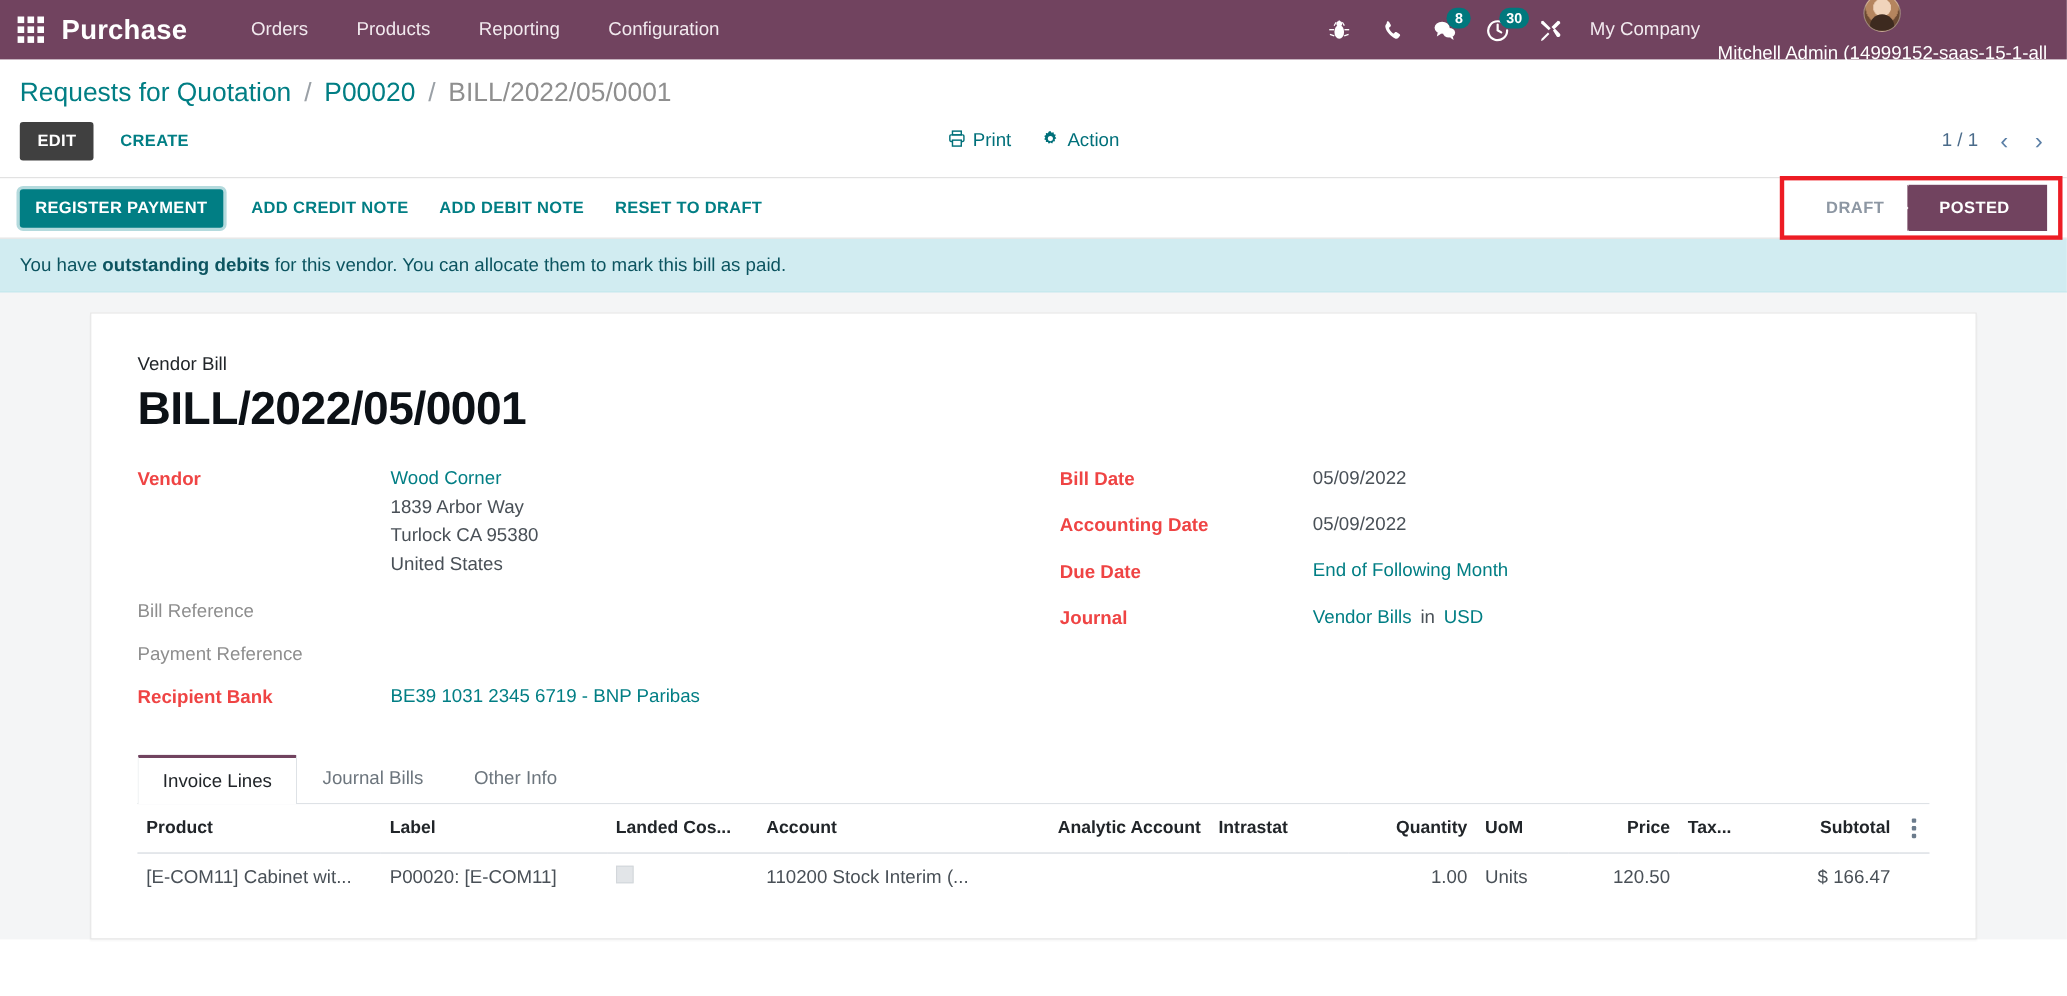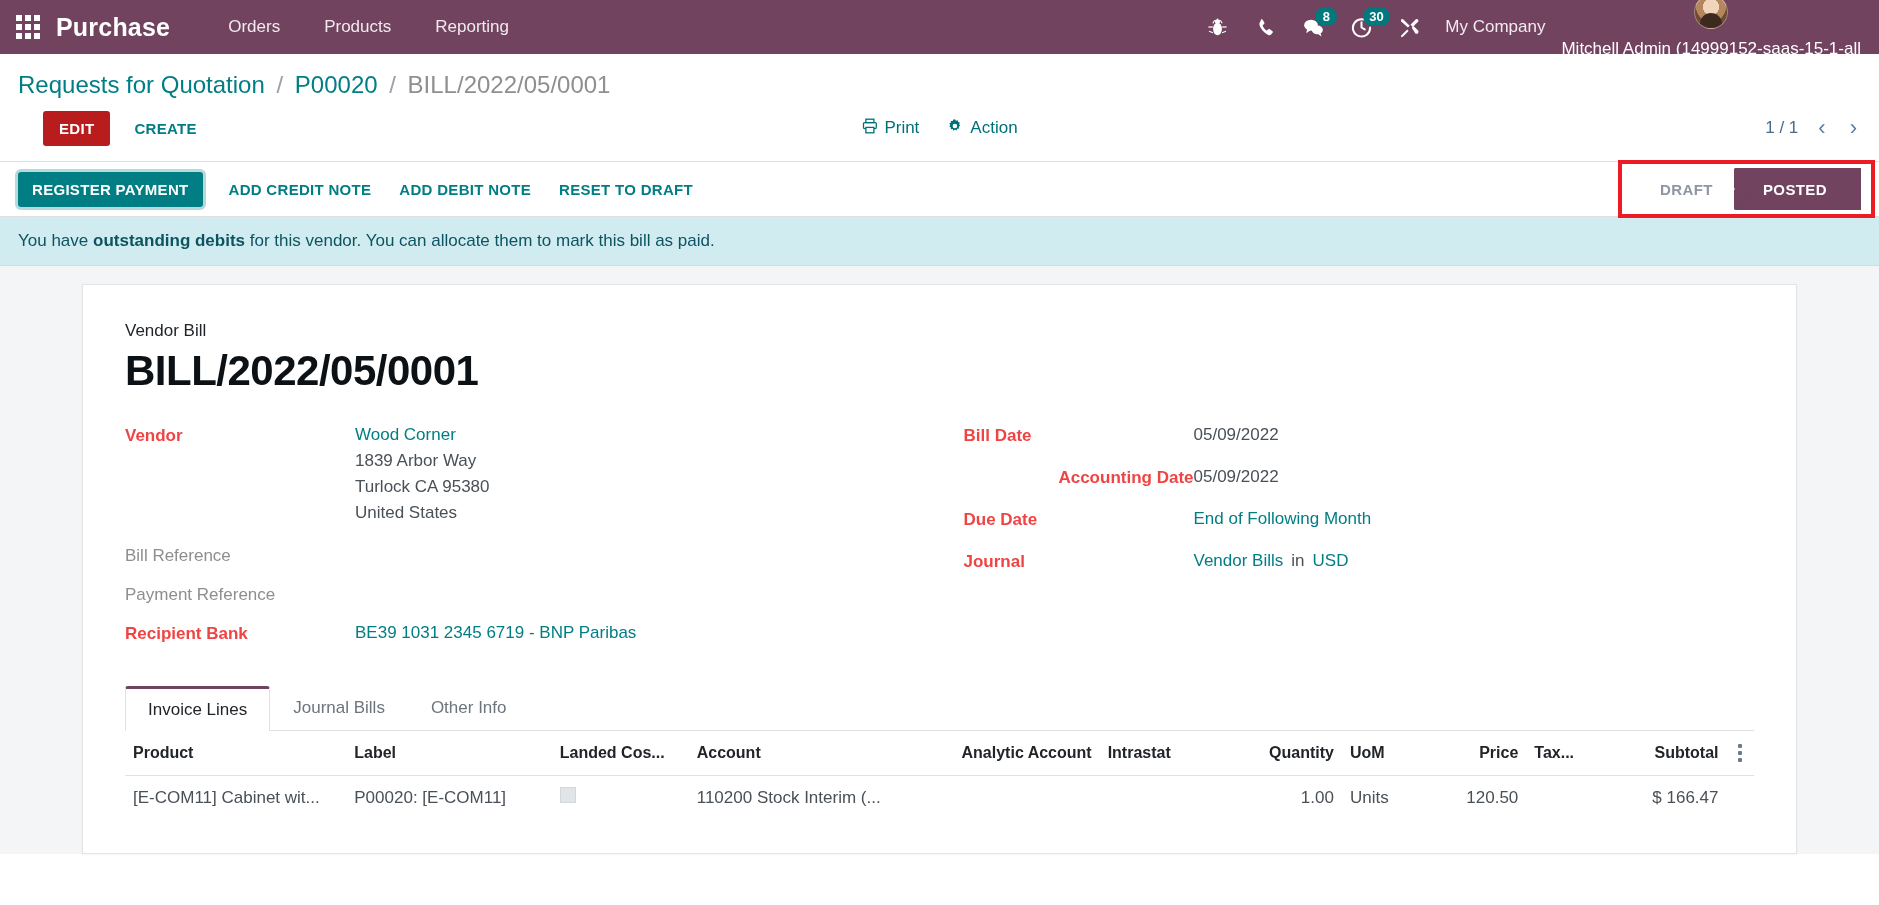--- a/index.html
+++ b/index.html
@@ -121,31 +121,30 @@
 
   
   .control-bar {
     display: flex;
     align-items: center;
     padding: 0 18px 14px 18px;
     position: relative;
     height: 52px;
   }
   .btn-edit {
-    background: #b91c1c;
+    background: #404040;
     color: #ffffff;
     border: none;
     font-size: 15px;
     font-weight: 700;
     letter-spacing: .3px;
     padding: 9px 16px;
     border-radius: 3px;
     cursor: pointer;
     font-family: inherit;
-    margin-left: 25px;
   }
   .btn-create {
     background: transparent;
     color: #017e84;
     border: none;
     font-size: 15px;
     font-weight: 700;
     letter-spacing: .3px;
     padding: 9px 14px;
     margin-left: 10px;
@@ -382,20 +381,21 @@
         <i></i>
         <i></i>
         <i></i>
       </div>
   </div>
   <div class="brand">Purchase</div>
   <div class="navmenu">
     <a>Orders</a>
     <a>Products</a>
     <a>Reporting</a>
+    <a>Configuration</a>
   </div>
 
   <div class="nav-right">
     <div class="nav-icon">
       <svg width="19" height="21" viewBox="0 0 19 21" fill="#fff">
         <ellipse cx="9.5" cy="12" rx="4.4" ry="6.2"></ellipse>
         <rect x="8.9" y="1.6" width="1.2" height="4"></rect>
         <ellipse cx="9.5" cy="4.6" rx="2.6" ry="2.4"></ellipse>
         <rect x="5.2" y="3" width="1.1" height="3.6" transform="rotate(30 5.7 4.8)"></rect>
         <rect x="12.7" y="3" width="1.1" height="3.6" transform="rotate(-30 13.2 4.8)"></rect>
@@ -534,21 +534,21 @@
             <span class="lnk">BE39 1031 2345 6719 - BNP Paribas</span>
           </div>
         </div>
       </div>
 
       <div class="rcol">
         <div class="frow" style="margin-bottom:21px;">
           <div class="flabel">Bill Date</div>
           <div class="fval">05/09/2022</div>
         </div>
-        <div class="frow" style="margin-bottom:21px;text-align:right;">
+        <div class="frow" style="margin-bottom:21px;">
           <div class="flabel">Accounting Date</div>
           <div class="fval">05/09/2022</div>
         </div>
         <div class="frow" style="margin-bottom:21px;">
           <div class="flabel">Due Date</div>
           <div class="fval">
             <span class="lnk">End of Following Month</span>
           </div>
         </div>
         <div class="frow">

